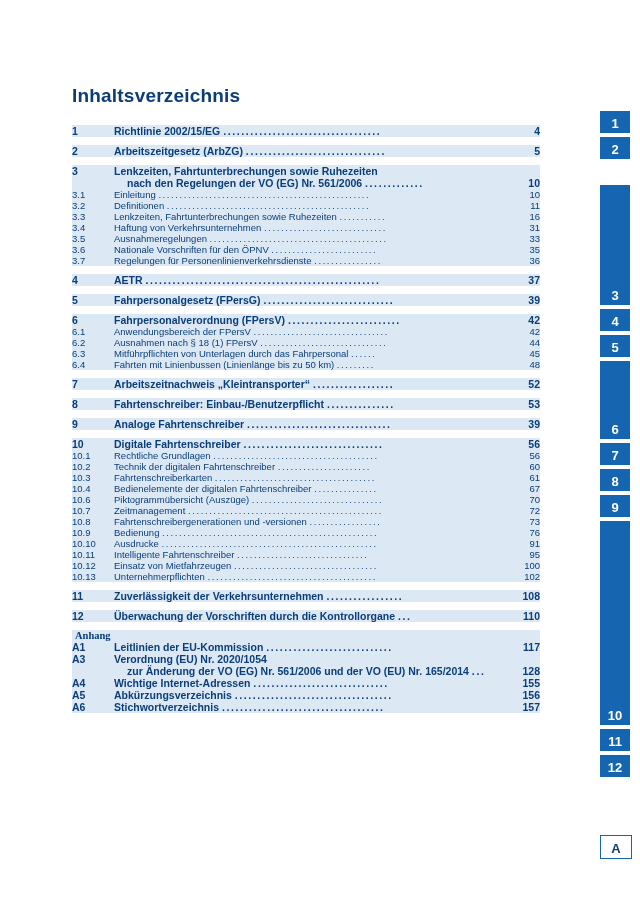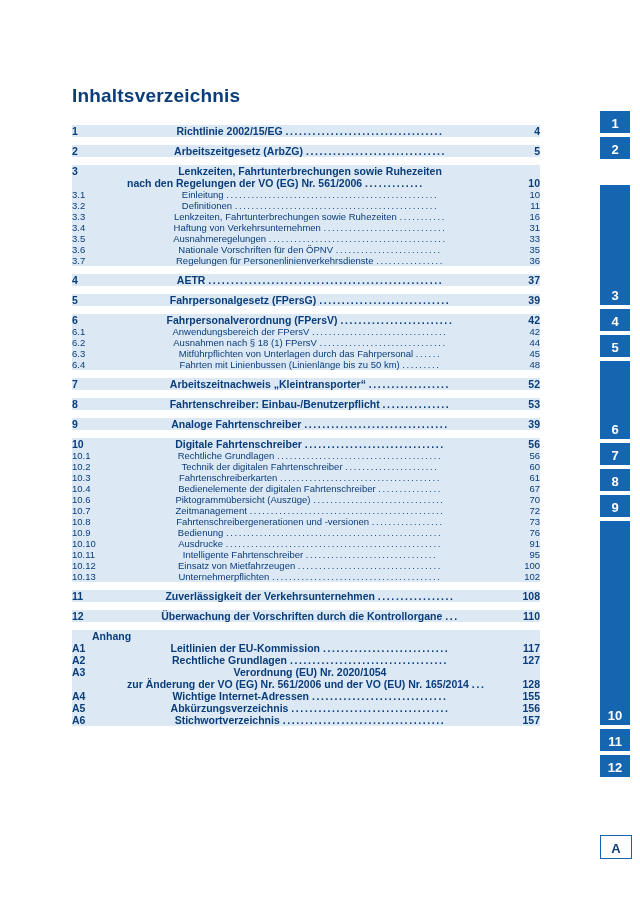--- a/index.html
+++ b/index.html
@@ -79,21 +79,20 @@
   }
   .lvl2 {
     font-size: 9.5px;
     font-weight: normal;
     color: #0a3d7a;
   }
   .entry-line {
     display: block;
     white-space: nowrap;
     overflow: hidden;
-    text-align: center;
   }
   .leader {
     letter-spacing: 1.6px;
   }
   .subline {
     display: block;
     white-space: nowrap;
     padding-left: 13px;
   }
   
@@ -411,35 +410,28 @@
             <td class="num lvl1">12</td>
             <td class="txt lvl1">
               <span class="entry-line">Überwachung der Vorschriften durch die Kontrollorgane <span class="leader">...</span></span>
             </td>
             <td class="pg lvl1">110</td>
           </tr>
           <tr class="spacer">
             <td colspan="3" style="height: 8px;"></td>
           </tr>
           <tr class="row-bar">
-            <td colspan="3" class="lvl1" style="padding-left: 20px;">Anhang</td>
+            <td colspan="3" class="lvl1" style="padding-left: 3px; font-family: Liberation Serif, serif;">Anhang</td>
           </tr>
           <tr class="row-bar">
             <td class="num lvl1">A1</td>
             <td class="txt lvl1">
               <span class="entry-line">Leitlinien der EU-Kommission <span class="leader">............................</span></span>
             </td>
             <td class="pg lvl1">117</td>
-          </tr>
-          <tr class="row-bar">
-            <td class="num lvl1">A2</td>
-            <td class="txt lvl1">
-              <span class="entry-line">Rechtliche Grundlagen <span class="leader">...................................</span></span>
-            </td>
-            <td class="pg lvl1">127</td>
           </tr>
           <tr class="row-bar">
             <td class="num lvl1">A3</td>
             <td class="txt lvl1">
               <span class="entry-line">Verordnung (EU) Nr. 2020/1054</span>
               <span class="subline">zur Änderung der VO (EG) Nr. 561/2006 und der VO (EU) Nr. 165/2014 <span class="leader">...</span></span>
             </td>
             <td class="pg lvl1" style="vertical-align: bottom;">128</td>
           </tr>
           <tr class="row-bar">

